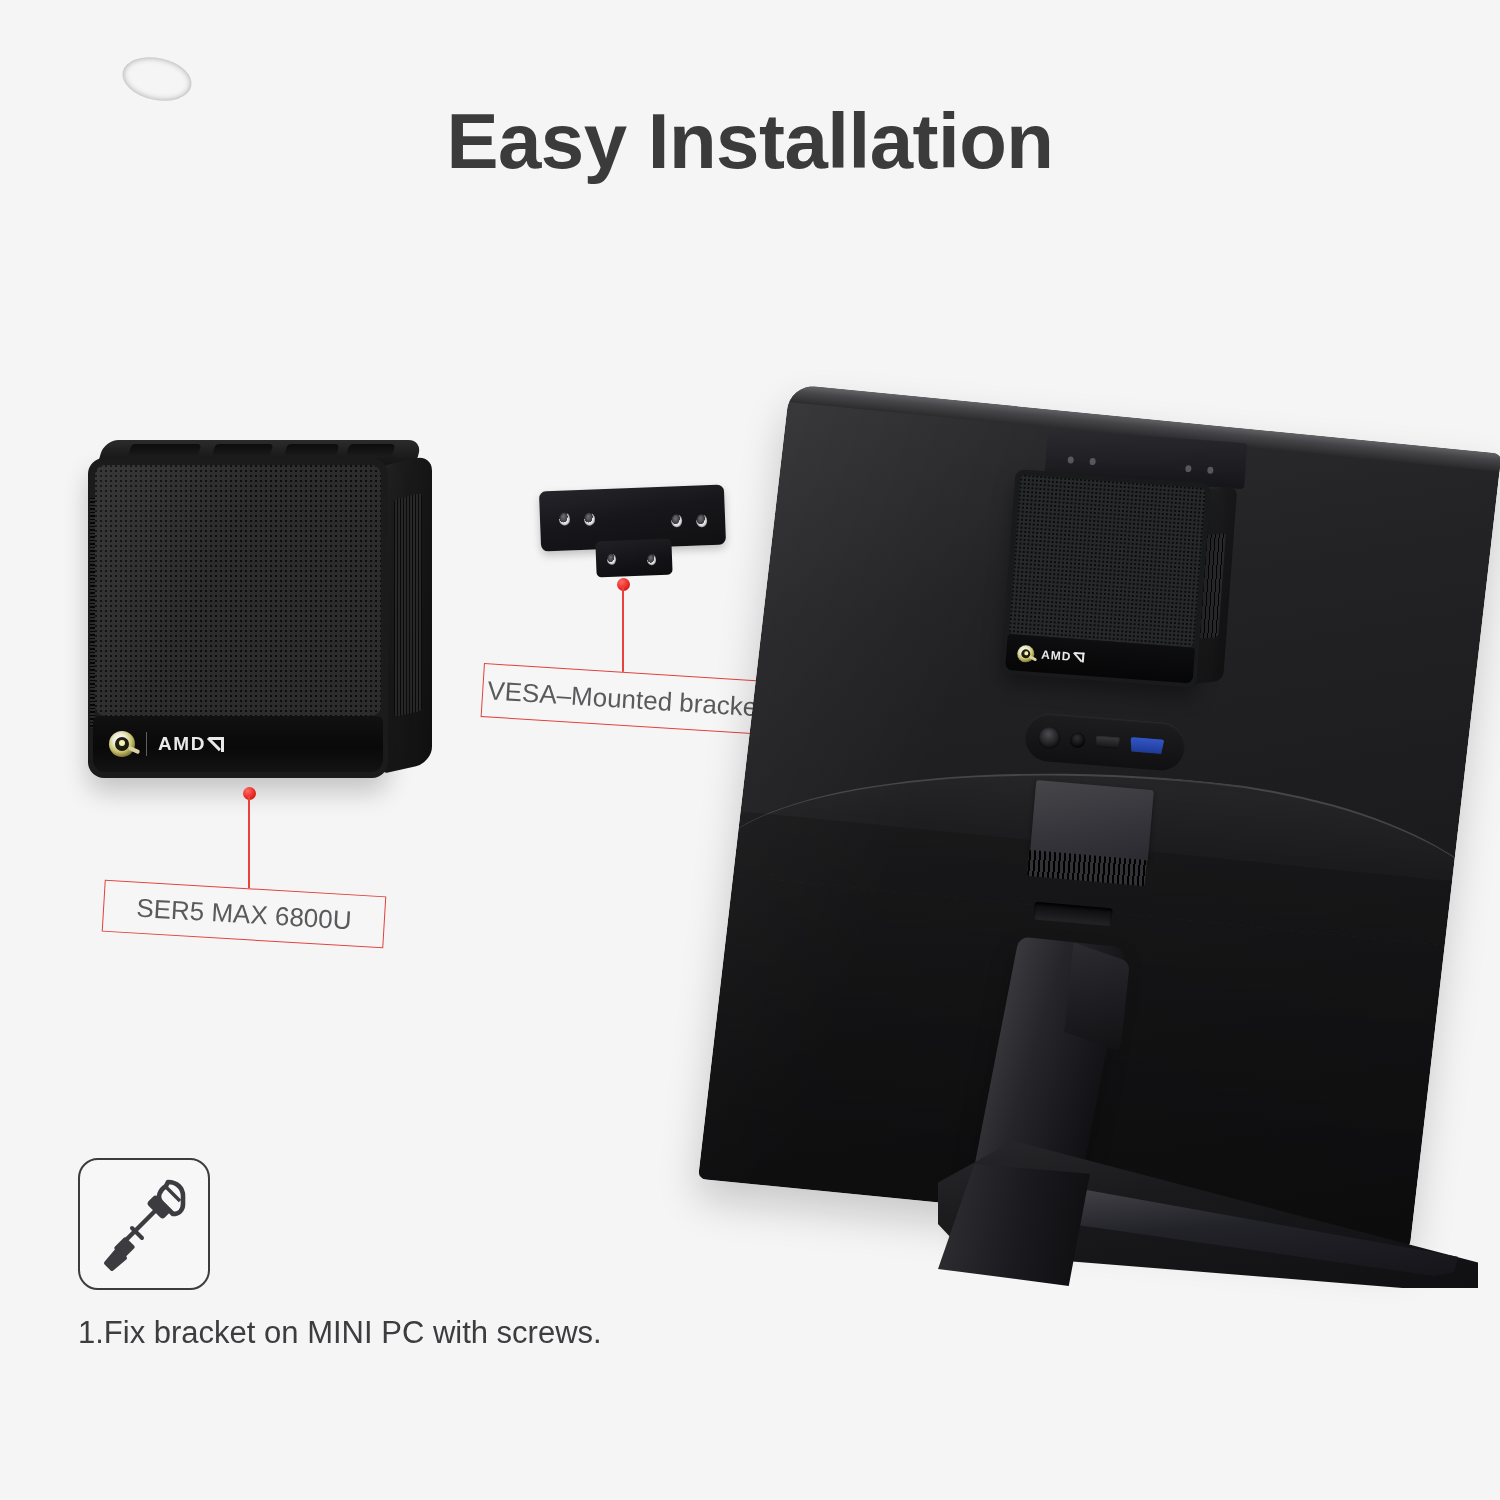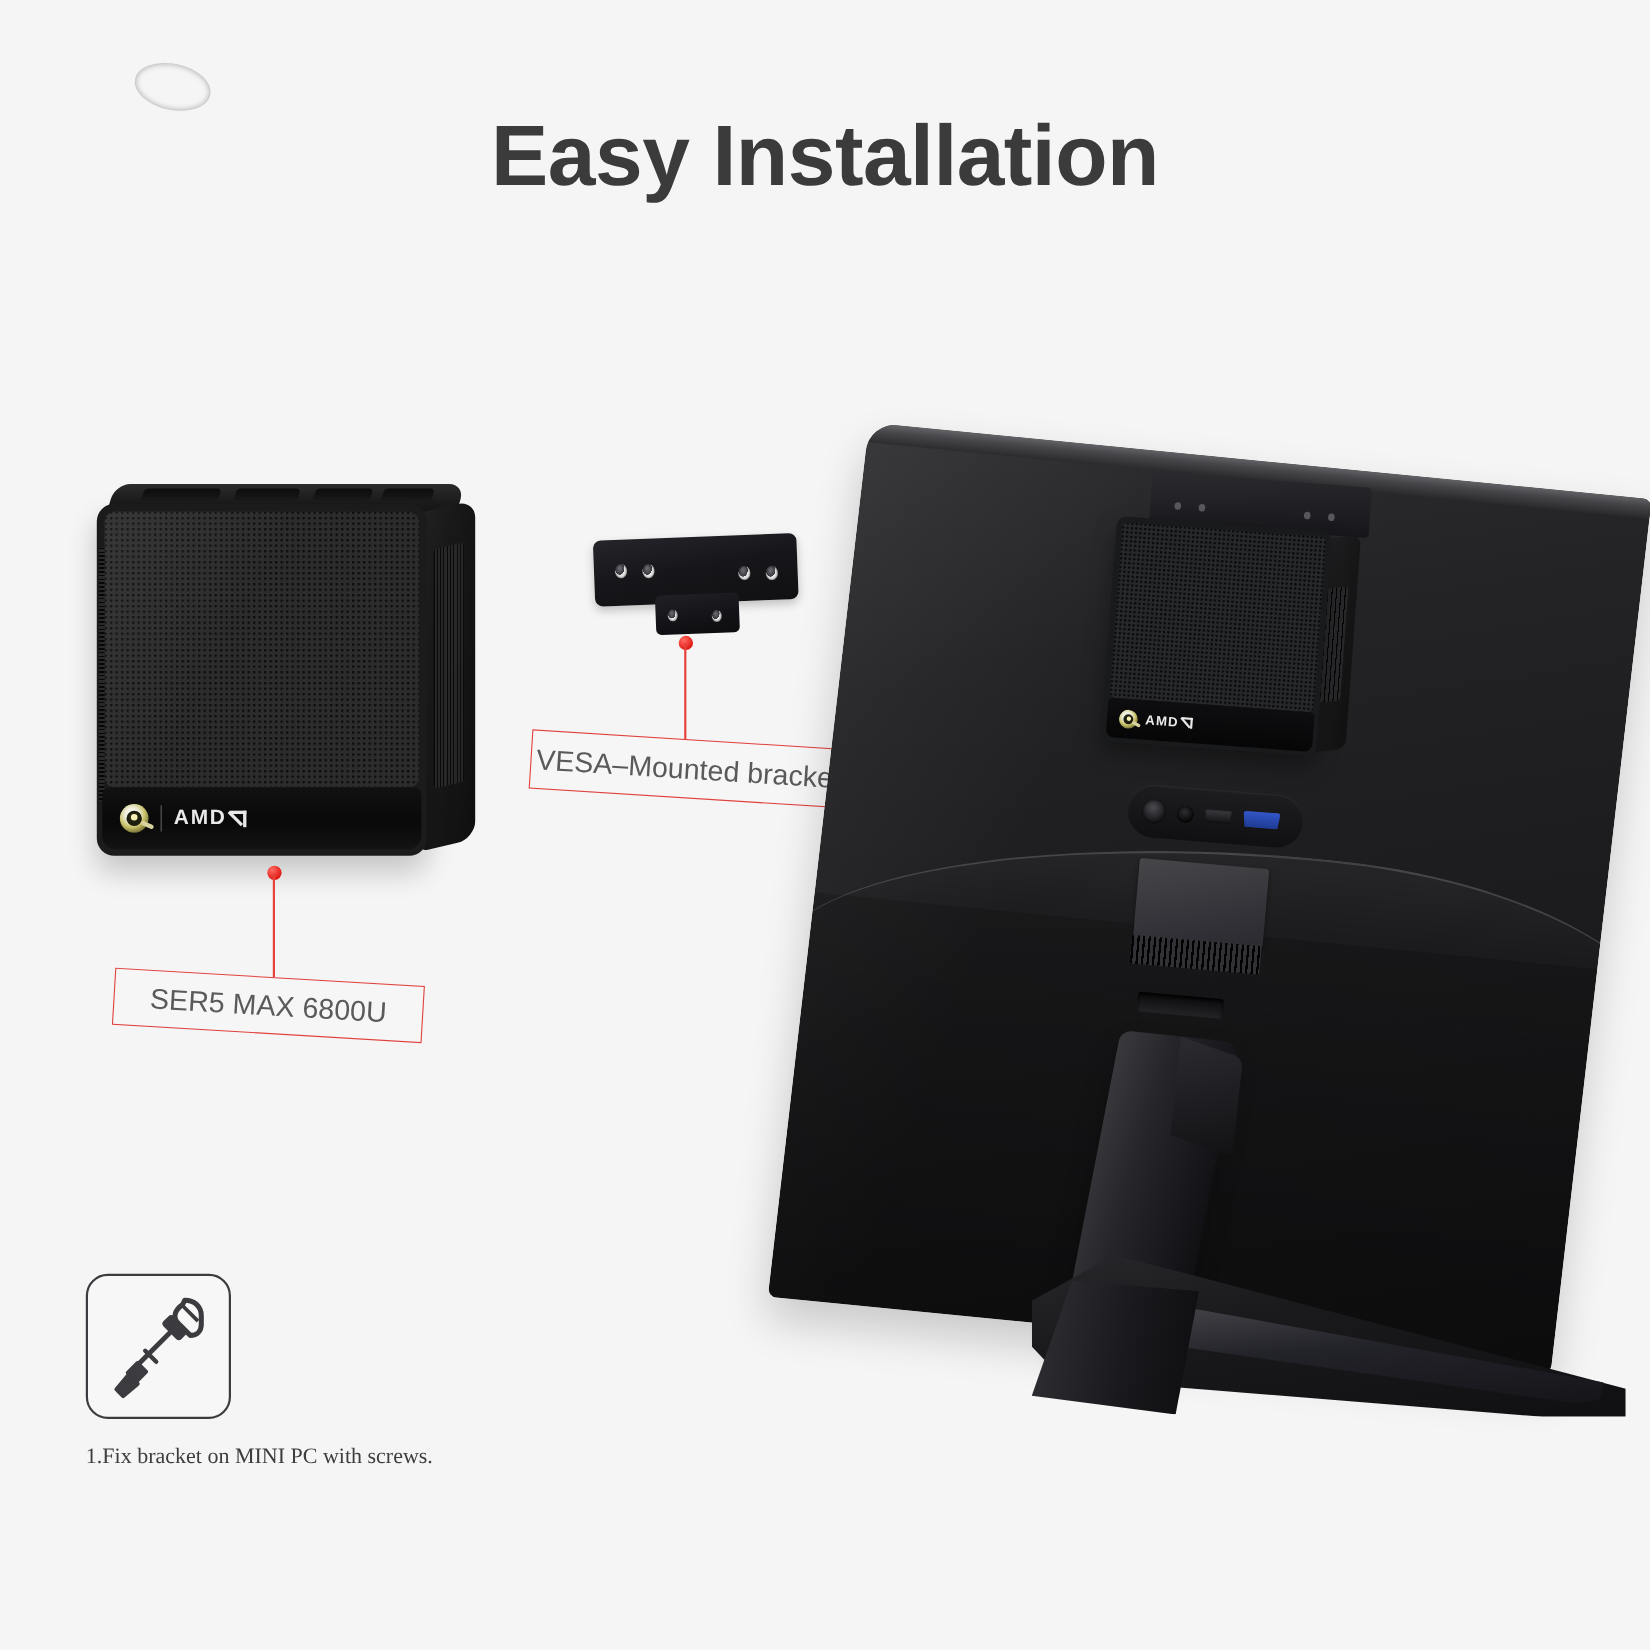--- a/index.html
+++ b/index.html
@@ -340,22 +340,22 @@
 
   
   .tool-box {
     position:absolute; left:78px; top:1158px; width:132px; height:132px;
     border:2.6px solid #3c3c40; border-radius:20px; background:#f7f7f7;
   }
 
   
   .steps {
     position:absolute; left:78px; top:1308px; width:1100px;
-    color:#3d3d40; font-size:20px; line-height:1.62;
-    font-family:Liberation Serif, serif;
+    color:#3d3d40; font-size:31px; line-height:1.62;
+    font-family:Liberation Sans, sans-serif;
   }
 </style>
 </head>
 <body style="background: rgb(245, 245, 245);">
 
 <div class="stage">
 
   <div class="title">Easy Installation</div>
 
   <div class="minipc">

